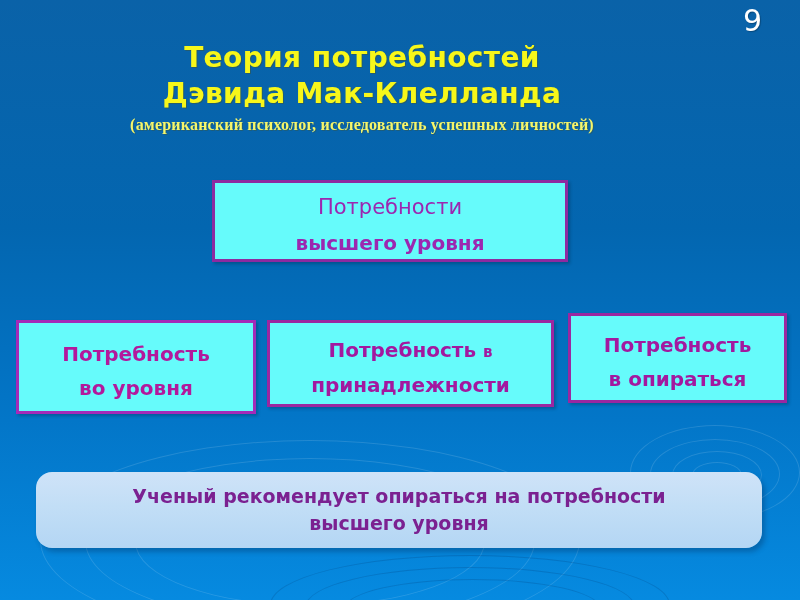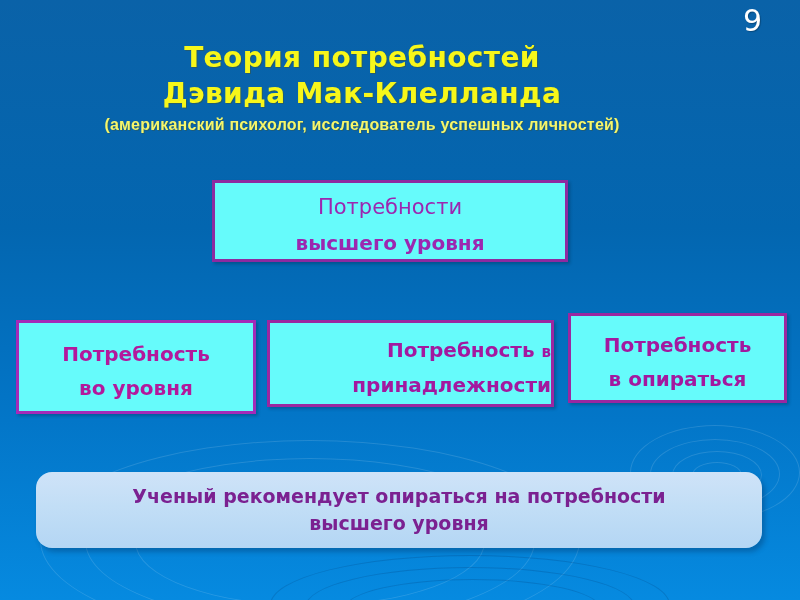--- a/index.html
+++ b/index.html
@@ -59,21 +59,21 @@
     letter-spacing:0.4px;
     font-family:"DejaVu Sans", sans-serif;
     text-shadow:1px 1px 0 rgba(90,80,0,0.35);
   }
   #subtitle {
     color:#f6f66a;
     font-size:16px;
     font-weight:bold;
     margin-top:4px;
     letter-spacing:0.2px;
-    font-family:Liberation Sans, sans-serif;
+    font-family:Liberation Serif, serif;
     text-shadow:1px 1px 0 rgba(90,80,0,0.3);
   }
 
   
   .cbox {
     position:absolute;
     background:#66fbfb;
     border:3px solid #9b27a0;
     display:flex;
     flex-direction:column;
@@ -99,21 +99,21 @@
   #box-top .l2 { font-size:20px; }
 
   #box-power {
     left:16px; top:320px; width:240px; height:94px;
     border-color:#a42ab8;
   }
   #box-power .l1 { font-size:20px; color:#b3189c; }
   #box-power .l2 { font-size:20px; color:#b3189c; }
 
   #box-belong {
-    left:267px; top:320px; width:287px; height:87px;align-items:flex-end;
+    left:267px; top:320px; width:287px; height:87px;
   }
   #box-belong .l1 { font-size:20px; color:#a3189f; }
   #box-belong .l1 .small { font-size:15px; font-weight:bold; }
   #box-belong .l2 { font-size:20px; color:#a3189f; }
 
   #box-achieve {
     left:568px; top:313px; width:219px; height:90px;
   }
   #box-achieve .l1 { font-size:20px; color:#a3189f; }
   #box-achieve .l2 { font-size:20px; color:#a3189f; }

